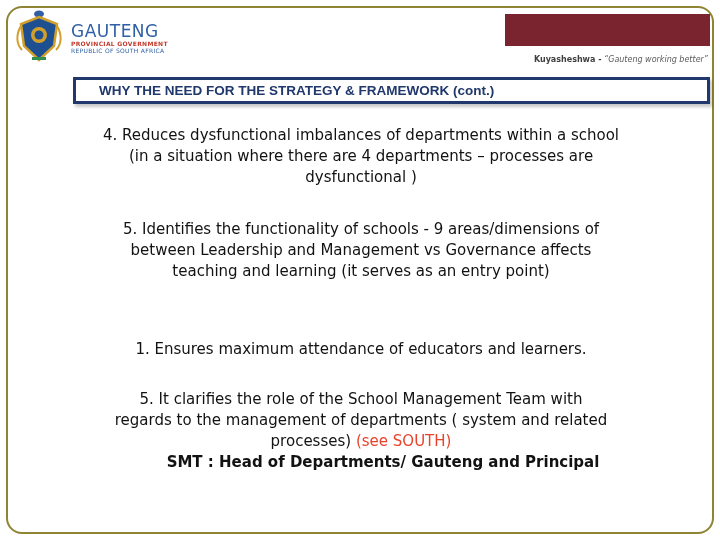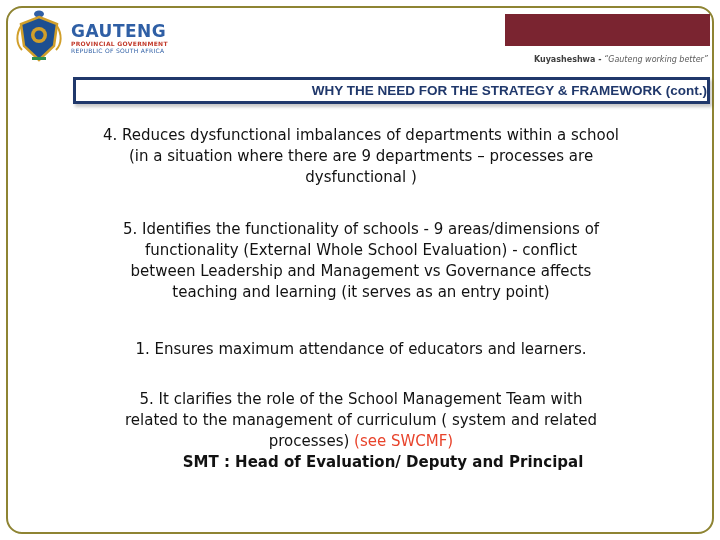--- a/index.html
+++ b/index.html
@@ -8,40 +8,39 @@
     position:relative; width:720px; height:540px;
     background:#ffffff; overflow:hidden;
   }
   .border-frame {
     position:absolute; left:6px; top:6px; right:6px; bottom:6px;
     border:2.5px solid #8e8433; border-radius:16px;
     pointer-events:none;
   }
   
   .logo { position:absolute; left:14px; top:8px; display:flex; align-items:center; gap:7px; }
-  .logo-text .name { font-size:17px; font-weight:bold; color:#2f5fa5; letter-spacing:0.5px; line-height:18px; }
+  .logo-text .name { font-size:17px; font-weight:normal; color:#2f5fa5; letter-spacing:0.5px; line-height:18px; }
   .logo-text .sub1 { font-size:6px; color:#c23a2b; font-weight:bold; letter-spacing:0.3px; }
   .logo-text .sub2 { font-size:6px; color:#2f5fa5; letter-spacing:0.3px; }
   .banner {
     position:absolute; left:505px; top:14px; width:205px; height:32px;
     background:#7a2430;
   }
   .tagline {
     position:absolute; right:12px; top:55px; font-size:8px; color:#3f3f3f;
     text-align:right; white-space:nowrap;
   }
   .tagline .t-bold { font-weight:bold;margin-top:28px; }
   .tagline .t-quote { font-style:italic; color:#5a5a5a;text-align:center; }
   
   .title-bar {
     position:absolute; left:73px; top:77px; width:637px; height:27px;
     background:#ffffff; border:3px solid #20386b;
-    display:flex; align-items:center; padding-left:9px;
+    display:flex; align-items:center; padding-left:23px;
     box-shadow:2px 3px 3px rgba(0,0,0,0.22);
-    justify-content:flex-end;
   }
   .title-text {
     font-size:13.5px; font-weight:bold; color:#20386b; white-space:nowrap;
     font-family:"Liberation Sans", sans-serif;
   }
   
   .para {
     position:absolute; left:38px; width:646px;
     text-align:center; color:#121212;
     font-size:15px; line-height:21px;
@@ -84,37 +83,36 @@
     <span class="t-bold">Kuyasheshwa -</span>
     <span class="t-quote">“Gauteng working better”</span>
   </div>
 
   <div class="title-bar">
     <span class="title-text">WHY THE NEED FOR THE STRATEGY  &amp;  FRAMEWORK (cont.)</span>
   </div>
 
   <div class="para" id="p4">
     <div class="line">4.  Reduces dysfunctional imbalances of departments within a school</div>
-    <div class="line">(in a situation where there are 9 departments – processes are</div>
+    <div class="line">(in a situation where there are 4 departments – processes are</div>
     <div class="line">dysfunctional )</div>
   </div>
 
   <div class="para" id="p5">
     <div class="line">5.  Identifies the functionality of  schools  - 9 areas/dimensions of</div>
-    <div class="line">functionality (External Whole School Evaluation) - conflict</div>
     <div class="line">between Leadership and Management vs Governance  affects</div>
     <div class="line">teaching and learning (it serves as an entry point)</div>
   </div>
 
   <div class="para" id="p6">
     <div class="line">1.  Ensures maximum attendance of educators and learners.</div>
   </div>
 
   <div class="para" id="p7">
     <div class="line">5.   It clarifies the role of the School Management Team with</div>
-    <div class="line">related to the management of curriculum ( system and related</div>
-    <div class="line"><span>processes) </span><span class="red">(see SWCMF)</span></div>
+    <div class="line">regards to the management of departments ( system and related</div>
+    <div class="line"><span>processes) </span><span class="red">(see SOUTH)</span></div>
   </div>
 
   <div class="para" id="smt">
-    <div class="line">SMT : Head of Evaluation/ Deputy and Principal</div>
+    <div class="line">SMT : Head of Departments/ Gauteng and Principal</div>
   </div>
 </div>
 
 </body></html>

